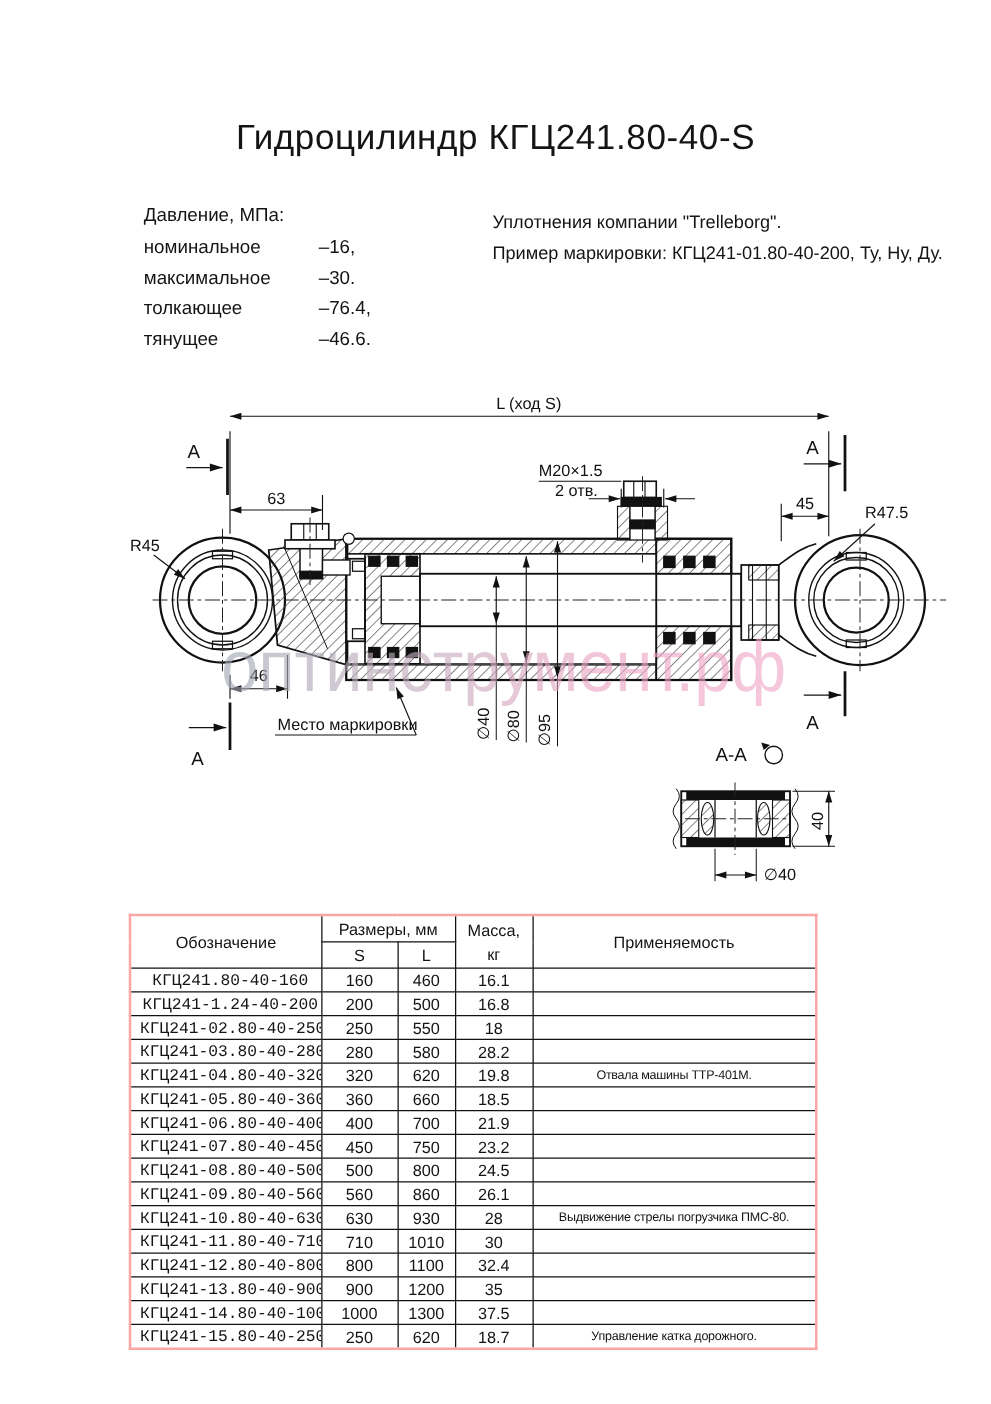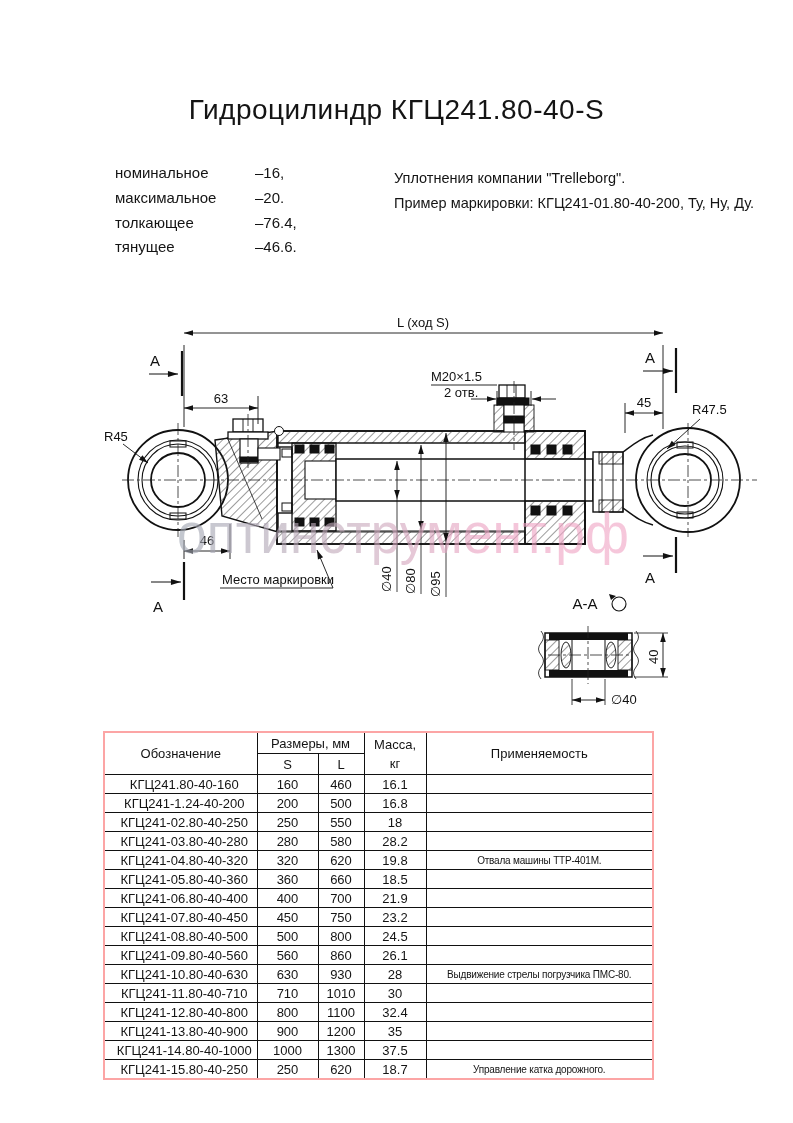--- a/index.html
+++ b/index.html
@@ -13,42 +13,46 @@
   .specs-right{position:absolute;left:394px;top:166px;font-size:14.5px;line-height:25px;}
   svg.drawing{position:absolute;left:0;top:310px;width:793px;height:415px;}
   .dt{font-family:"Liberation Sans","DejaVu Sans",sans-serif;font-size:13px;fill:#111;stroke:none;}
   .dt15{font-size:15px;}
   .dtable{position:absolute;left:103px;top:731px;width:549px;border-collapse:collapse;
           table-layout:fixed;font-size:13px;border:2px solid #fca5a5;}
   .dtable th,.dtable td{border:1px solid #111;padding:0;height:18px;text-align:center;
           font-weight:normal;white-space:nowrap;overflow:hidden;}
   .dtable thead th{height:20px;}
   .dtable thead tr:last-child th{border-bottom:1.5px solid #111;}
-  .c-name{text-align:left;padding-left:7px !important;}
+  .c-name{text-align:left;padding-left:7px !important;font-family:Liberation Mono, monospace;}
   .c-app{font-size:10px;letter-spacing:-.2px;}
   .mass-h div{line-height:19px;}
 </style>
 </head>
 <body>
 
 <div class="page">
 
   <h1 class="title">Гидроцилиндр КГЦ241.80-40-S</h1>
 
   <div class="specs-left">
 
+      <div class="spec-row">
+        <span class="spec-label">Давление, МПа:</span>
+        <span class="spec-value"></span>
+      </div>
 
       <div class="spec-row">
         <span class="spec-label">номинальное</span>
         <span class="spec-value">–16,</span>
       </div>
 
       <div class="spec-row">
         <span class="spec-label">максимальное</span>
-        <span class="spec-value">–20.</span>
+        <span class="spec-value">–30.</span>
       </div>
 
 
       <div class="spec-row">
         <span class="spec-label">толкающее</span>
         <span class="spec-value">–76.4,</span>
       </div>
 
       <div class="spec-row">
         <span class="spec-label">тянущее</span>

